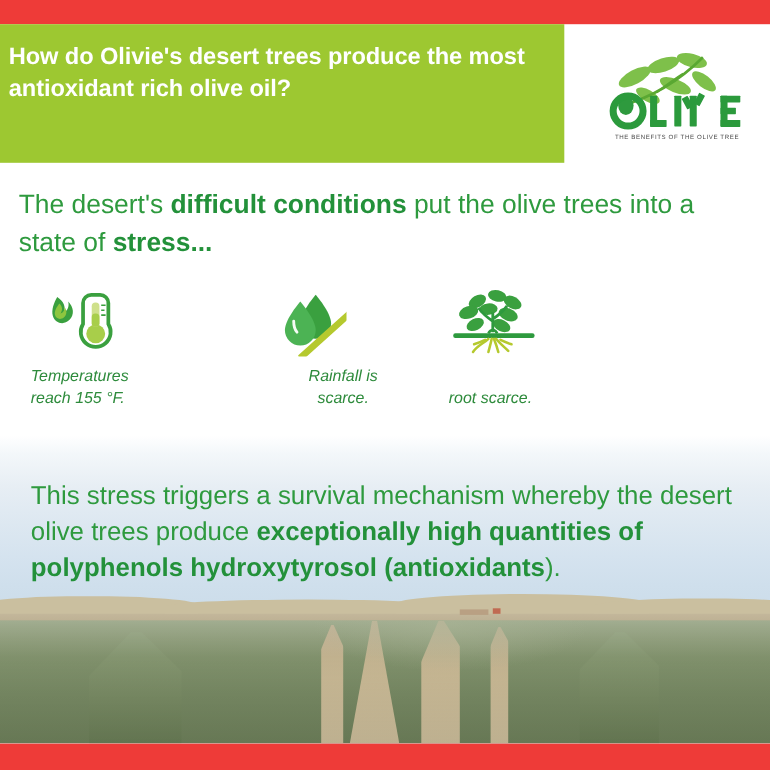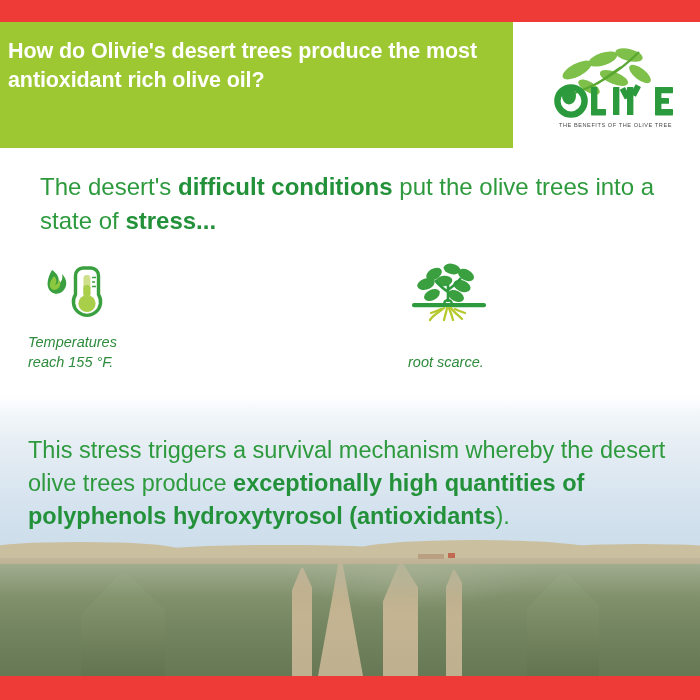--- a/index.html
+++ b/index.html
@@ -52,21 +52,21 @@
     width:145px;
     text-align:center;
     font-size:5.6px;
     letter-spacing:0.55px;
     color:#4a4a4a;
     white-space:nowrap;
   }
 
   
   .intro {
-    position:absolute; left:40px; top:170px;
+    position:absolute; left:17px; top:170px;
     width:620px;
     font-size:24px;
     line-height:34px;
     color:#2e9a3e;
   }
   .intro b { font-weight:bold; color:#23913a; }
 
   
   .features {
     position:absolute; left:0; top:262px;
@@ -236,20 +236,34 @@
             <line x1="50" y1="24.5" x2="54" y2="24.5"></line>
           </g>
         </svg>
       </div>
       <div class="caption">
         <span>Temperatures</span><br>
         <span>reach 155 °F.</span>
       </div>
     </div>
 
+    <div class="feature f2">
+      <div class="icon">
+        <svg width="62" height="62" viewBox="0 0 62 62">
+          <path d="M34 6 C34 6 48 22 48 32 A14 14 0 0 1 20 32 C20 22 34 6 34 6 Z" fill="#3aa03f"></path>
+          <path d="M20 12 C20 12 34 28 34 38 A14 14 0 0 1 6 38 C6 28 20 12 20 12 Z" fill="#4cb354"></path>
+          <path d="M14 30 C14 34 14.5 37 17 40" stroke="#ffffff" stroke-width="2.6" fill="none" stroke-linecap="round" opacity="0.95"></path>
+          <rect x="1" y="44" width="62" height="6" rx="1" fill="#b5c92e" transform="rotate(-42 32 31)"></rect>
+        </svg>
+      </div>
+      <div class="caption">
+        <span>Rainfall is</span><br>
+        <span>scarce.</span>
+      </div>
+    </div>
 
     <div class="feature f3">
       <div class="icon">
         <svg width="96" height="62" viewBox="0 0 96 62">
           <g fill="#3aa03f">
             <ellipse cx="30" cy="12" rx="8.5" ry="5.4" transform="rotate(-30 30 12)"></ellipse>
             <ellipse cx="48" cy="7" rx="8.5" ry="5.2" transform="rotate(12 48 7)"></ellipse>
             <ellipse cx="62" cy="13" rx="8.6" ry="5.4" transform="rotate(28 62 13)"></ellipse>
             <ellipse cx="22" cy="22" rx="9" ry="5.6" transform="rotate(-18 22 22)"></ellipse>
             <ellipse cx="40" cy="19" rx="8.4" ry="5.2" transform="rotate(-6 40 19)"></ellipse>

